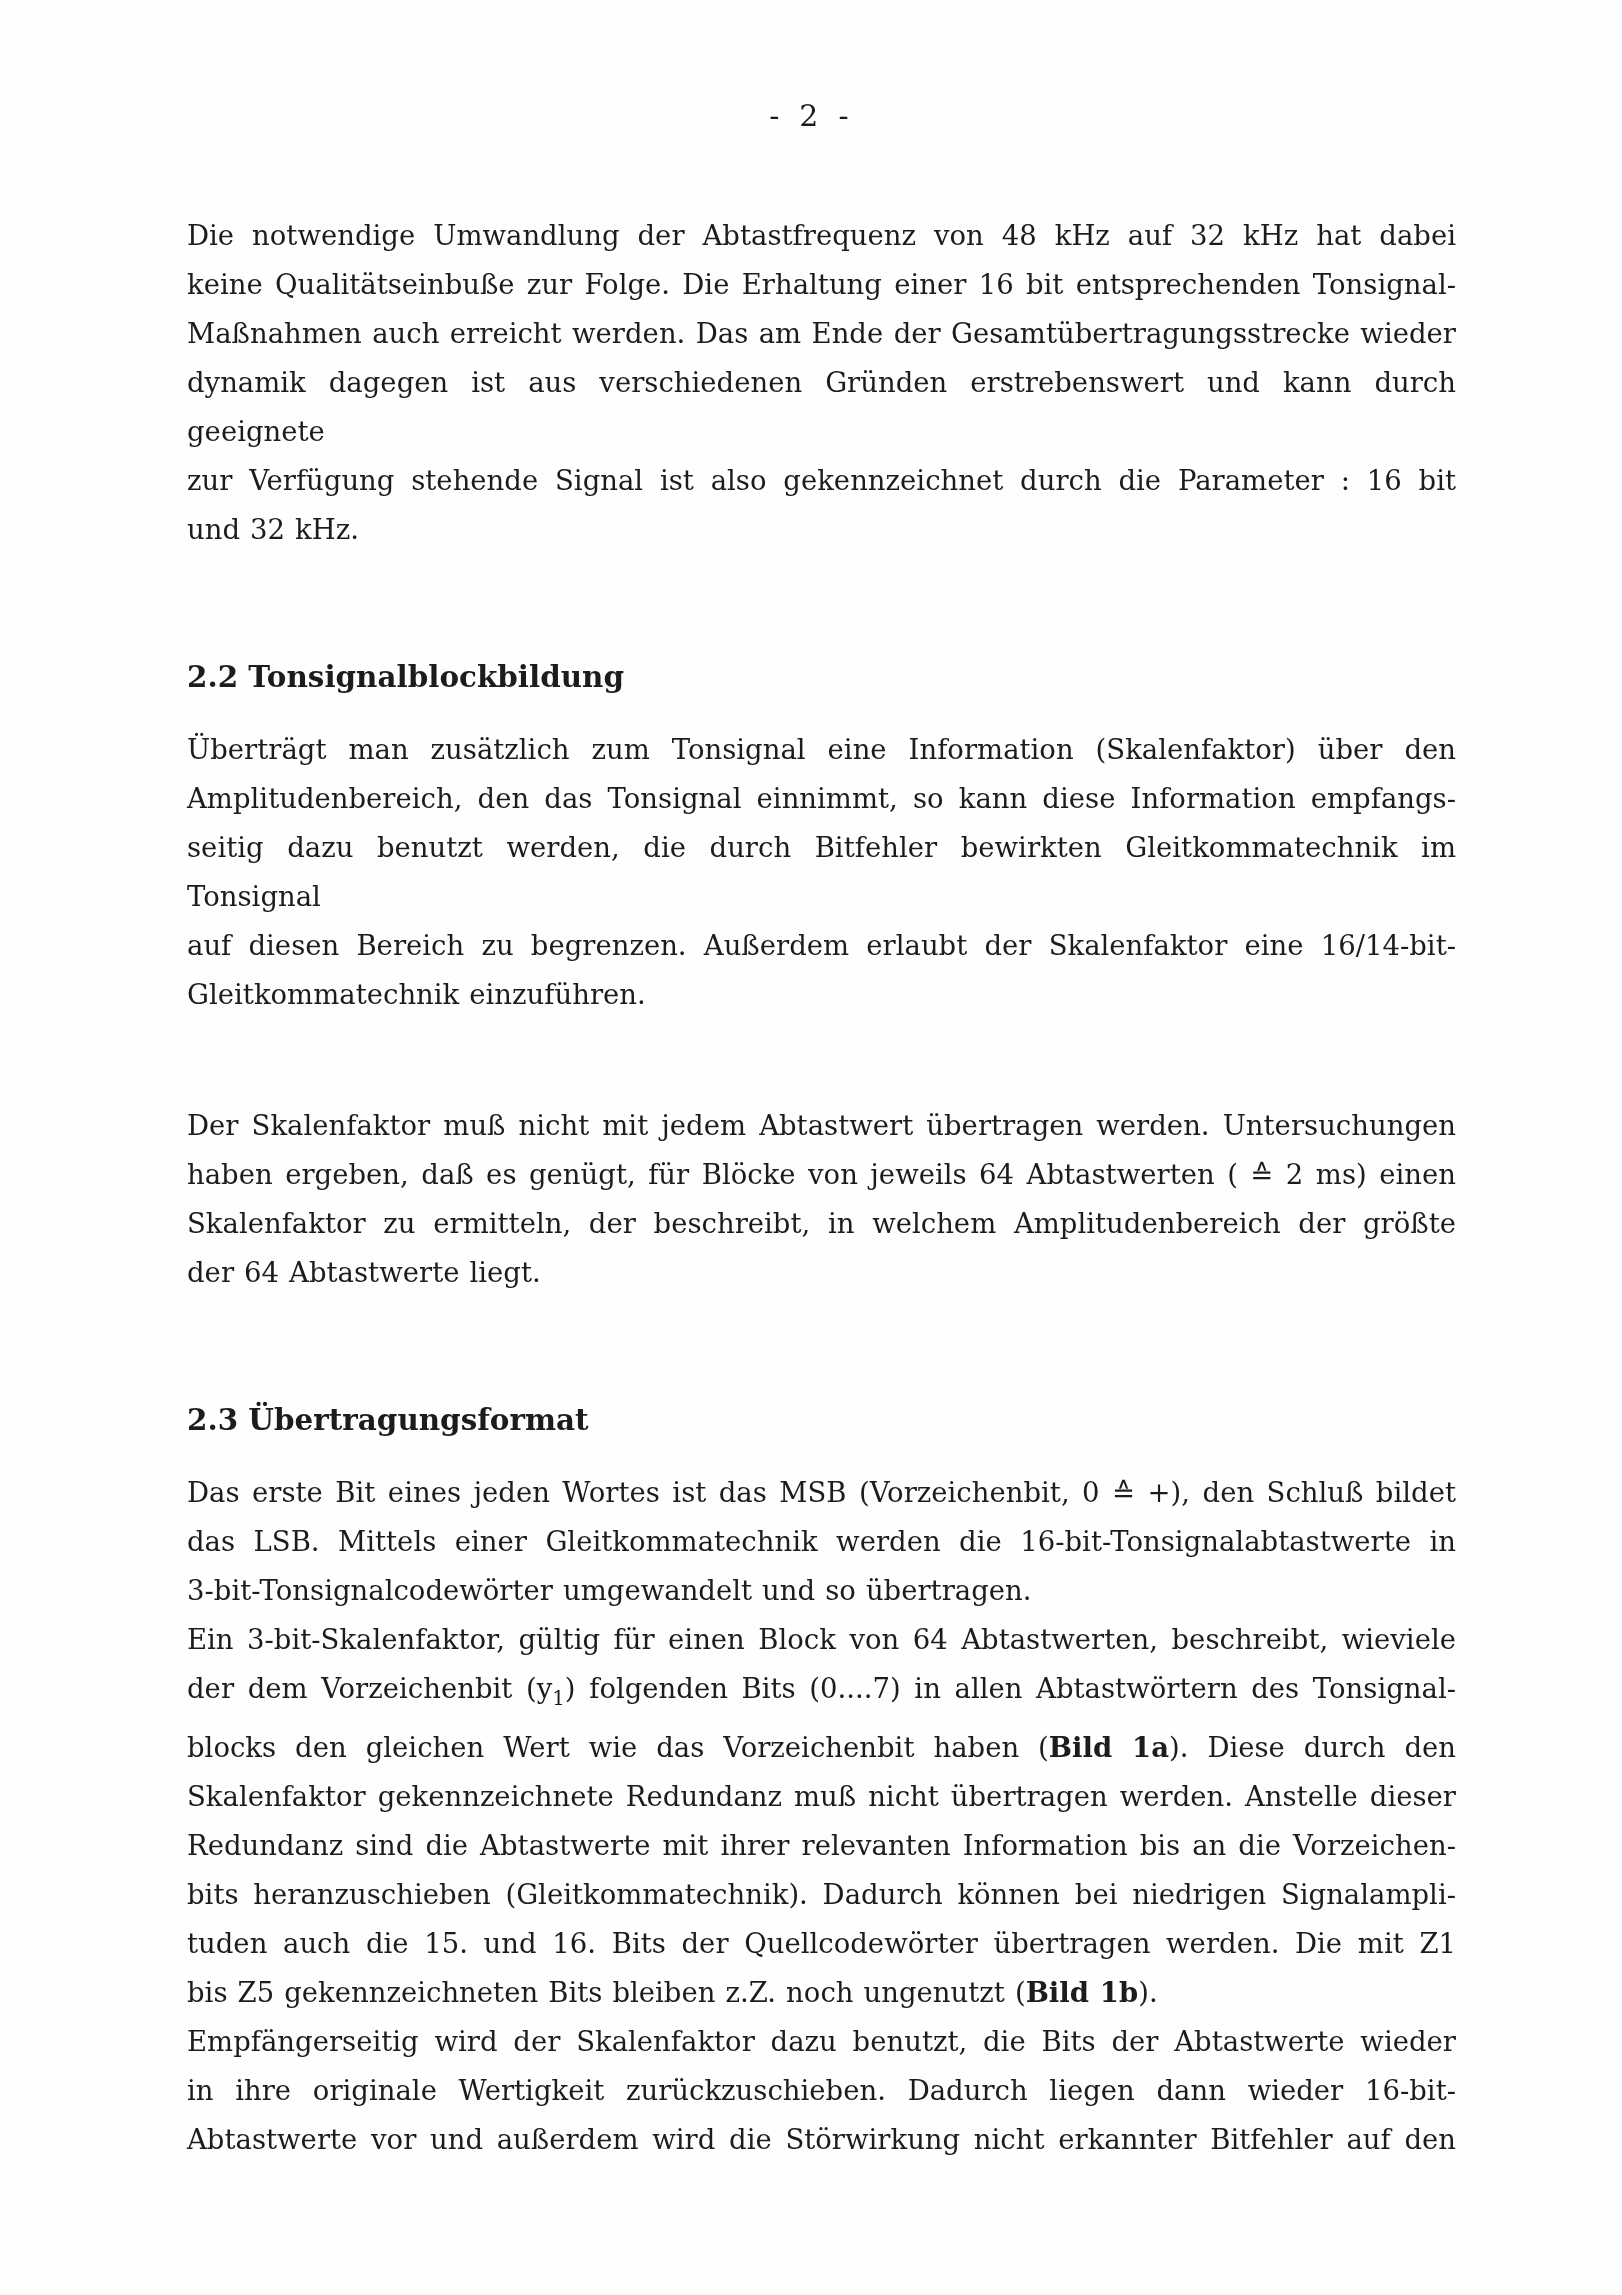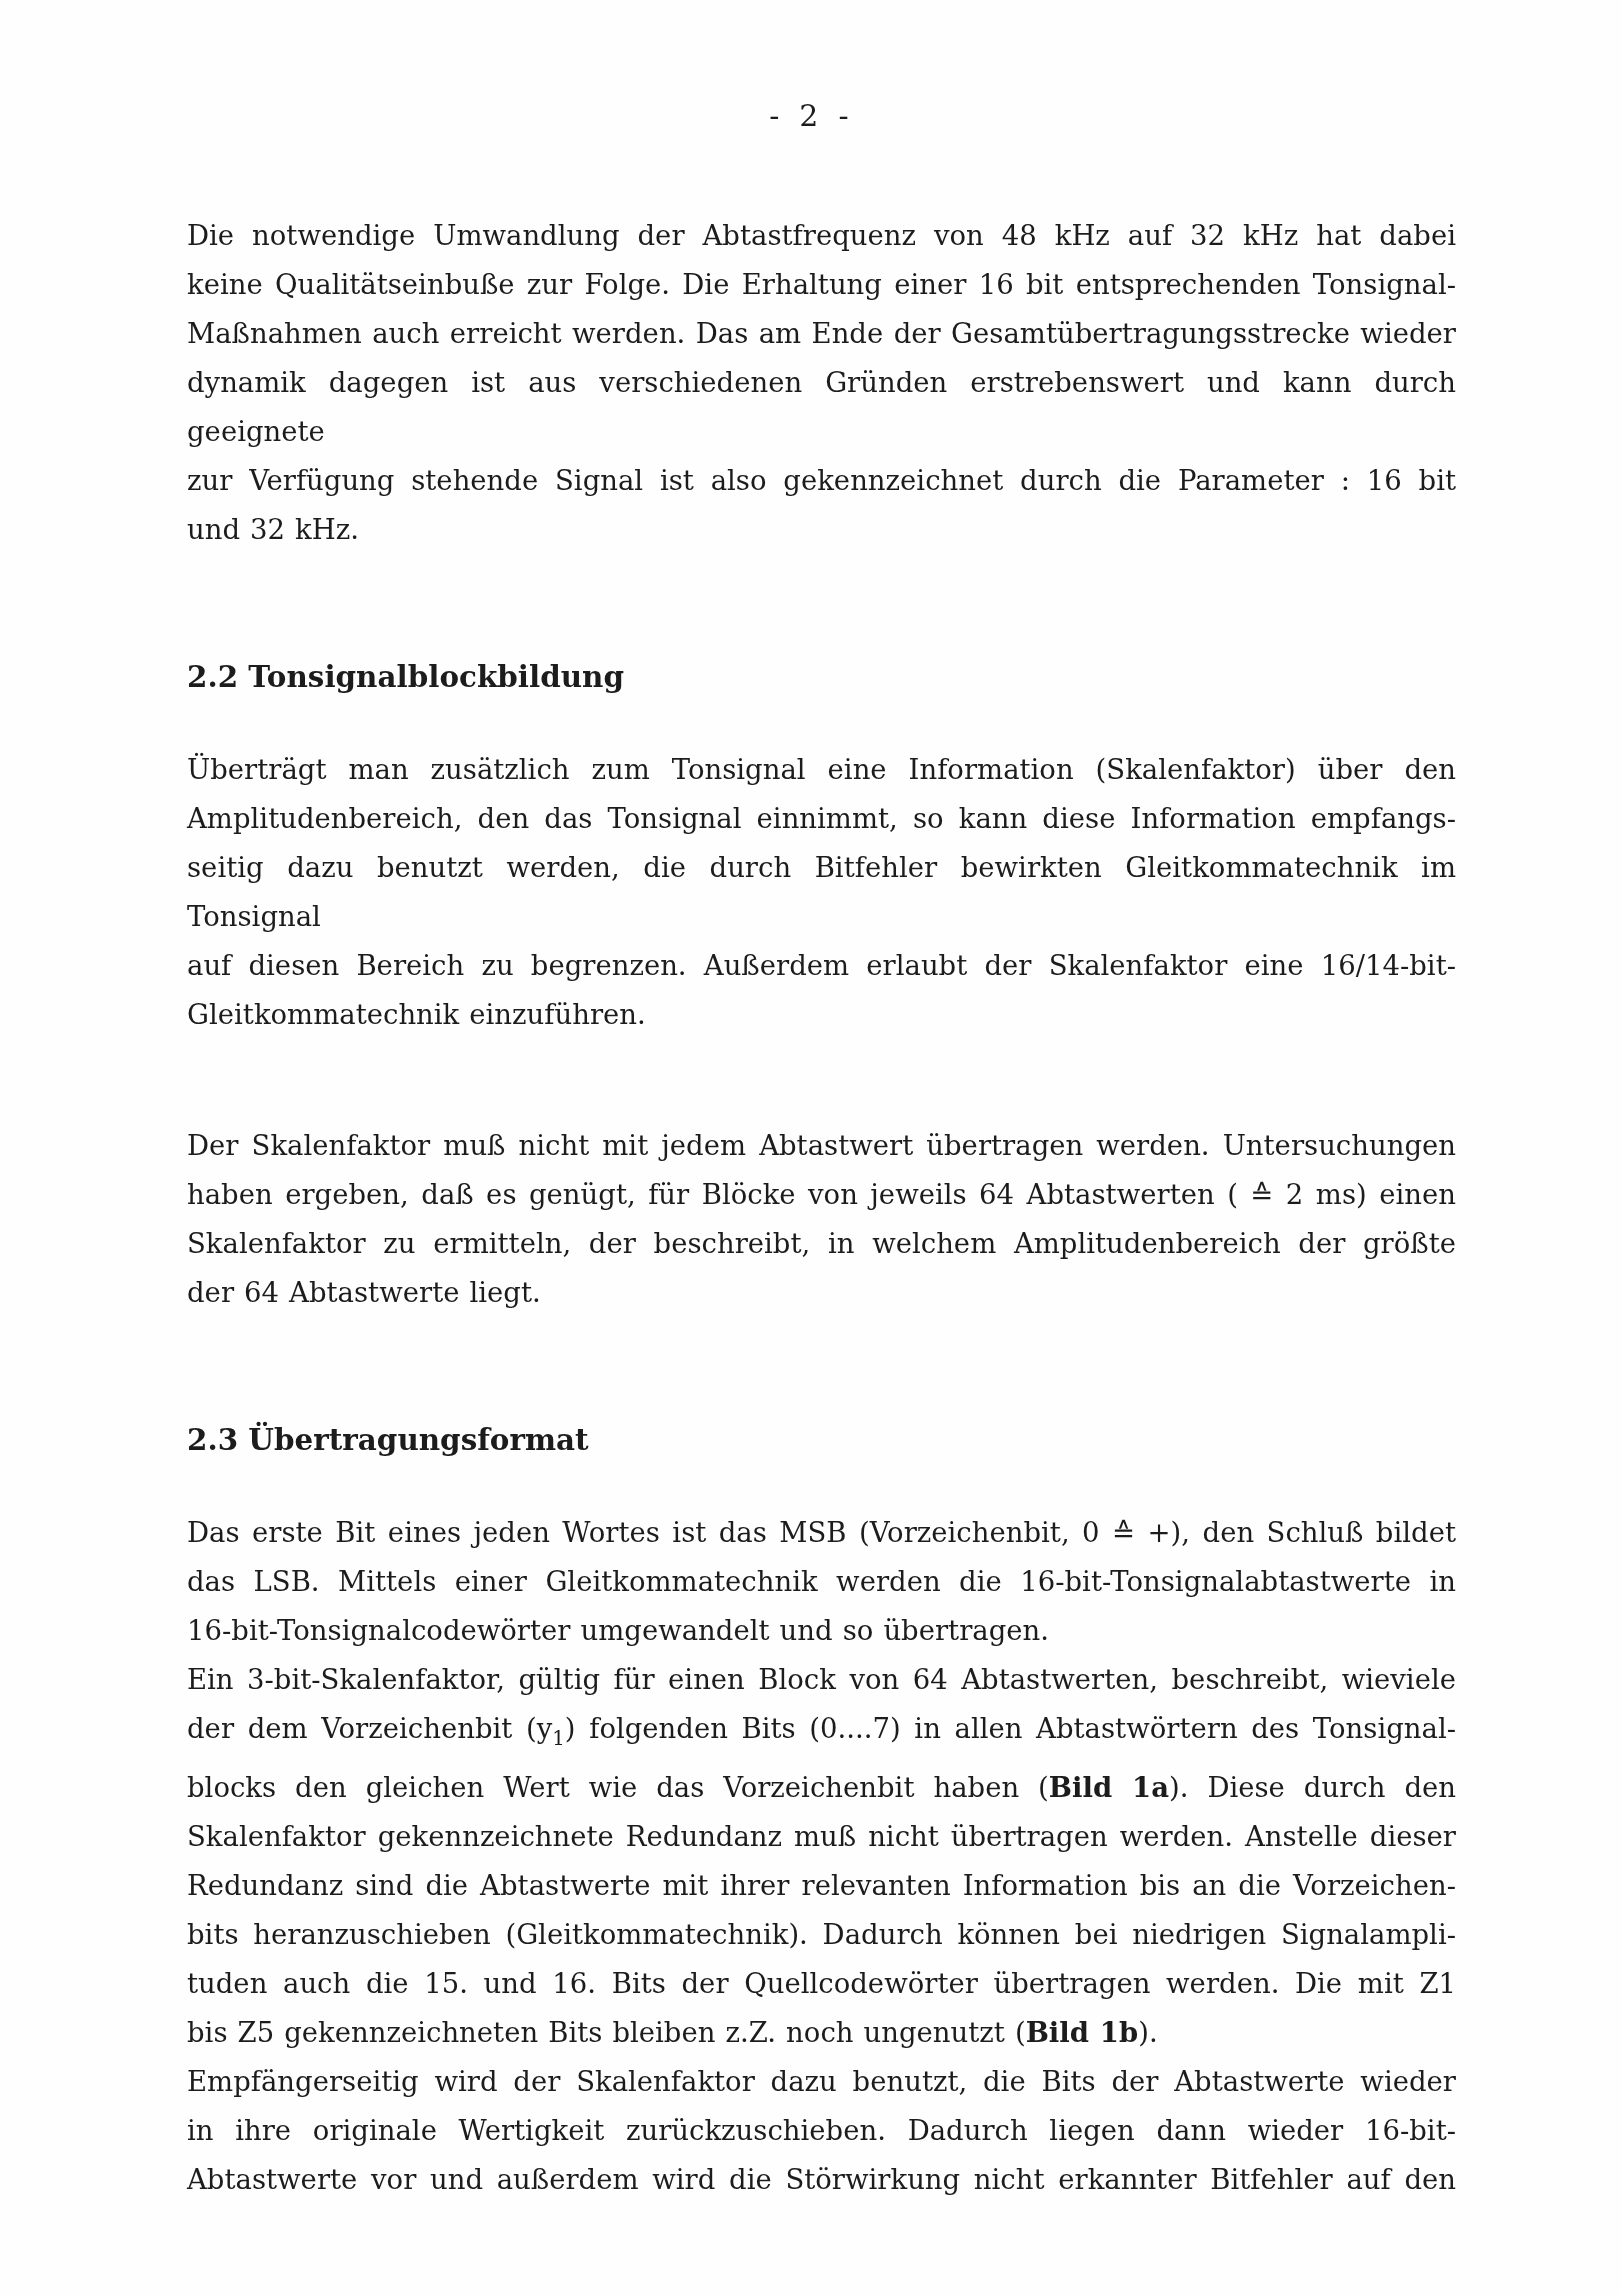--- a/index.html
+++ b/index.html
@@ -41,21 +41,21 @@
   }
   .tline.rag { text-align-last: left; }
   .heading {
     font-size: 29.4px;
     line-height: 49px;
     font-weight: bold;
     margin: 98px 0 0 0;
   }
   .paragraph { margin-top: 82px; }
   .content > :first-child { margin-top: 0; }
-  .heading + .paragraph { margin-top: 44px; }
+  .heading + .paragraph { margin-top: 24px; }
   .paragraph.flush { margin-top: 0; }
   sub { font-size: 72%; }
   strong { font-weight: bold; }
 </style>
 </head>
 <body>
 
 <div class="page">
   <div class="page-number">- 2 -</div>
   <main class="content" id="content">
@@ -78,21 +78,21 @@
       <div class="paragraph">
         <div class="tline">Der Skalenfaktor muß nicht mit jedem Abtastwert übertragen werden. Untersuchungen</div>
         <div class="tline">haben ergeben, daß es genügt, für Blöcke von jeweils 64 Abtastwerten ( ≙ 2 ms) einen</div>
         <div class="tline">Skalenfaktor zu ermitteln, der beschreibt, in welchem Amplitudenbereich der größte</div>
         <div class="tline rag">der 64 Abtastwerte liegt.</div>
       </div>
       <h2 class="heading">2.3 Übertragungsformat</h2>
       <div class="paragraph">
         <div class="tline">Das erste Bit eines jeden Wortes ist das MSB (Vorzeichenbit, 0 ≙ +), den Schluß bildet</div>
         <div class="tline">das LSB. Mittels einer Gleitkommatechnik werden die 16-bit-Tonsignalabtastwerte in</div>
-        <div class="tline rag">16-bit-Tonsignalcodewörter umgewandelt und so übertragen.</div>
+        <div class="tline rag">3-bit-Tonsignalcodewörter umgewandelt und so übertragen.</div>
       </div>
       <div class="paragraph flush">
         <div class="tline">Ein 3-bit-Skalenfaktor, gültig für einen Block von 64 Abtastwerten, beschreibt, wieviele</div>
         <div class="tline">der dem Vorzeichenbit (y<sub>1</sub>) folgenden Bits (0....7) in allen Abtastwörtern des Tonsignal-</div>
         <div class="tline">blocks den gleichen Wert wie das Vorzeichenbit haben (<strong>Bild 1a</strong>). Diese durch den</div>
         <div class="tline">Skalenfaktor gekennzeichnete Redundanz muß nicht übertragen werden. Anstelle dieser</div>
         <div class="tline">Redundanz sind die Abtastwerte mit ihrer relevanten Information bis an die Vorzeichen-</div>
         <div class="tline">bits heranzuschieben (Gleitkommatechnik). Dadurch können bei niedrigen Signalampli-</div>
         <div class="tline">tuden auch die 15. und 16. Bits der Quellcodewörter übertragen werden. Die mit Z1</div>
         <div class="tline rag">bis Z5 gekennzeichneten Bits bleiben z.Z. noch ungenutzt (<strong>Bild 1b</strong>).</div>

